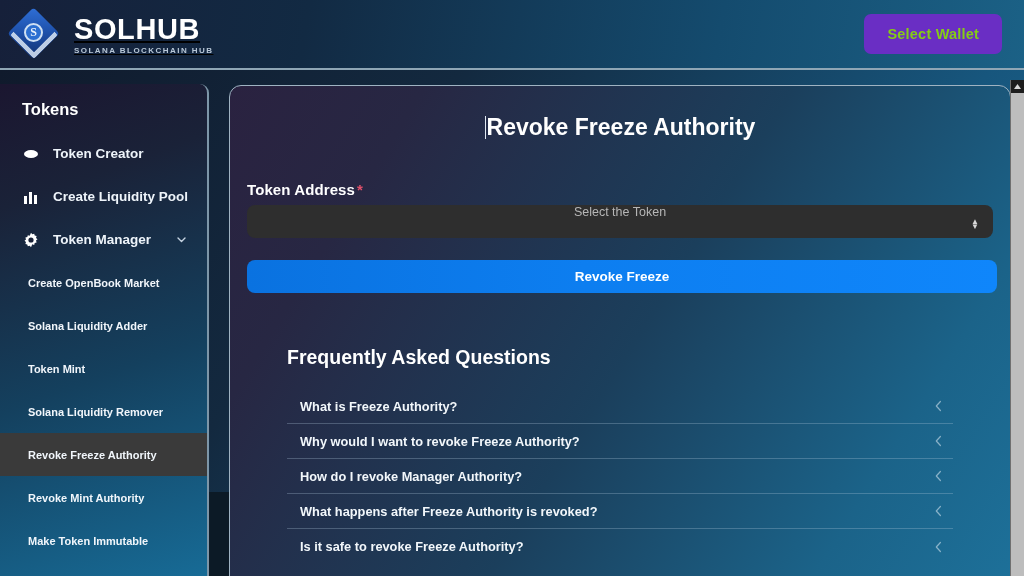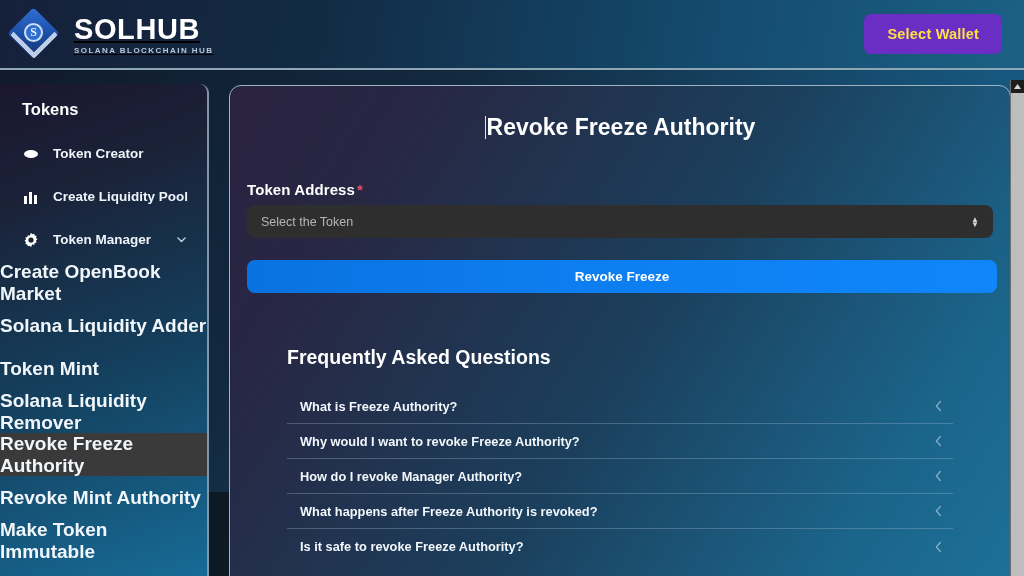--- a/index.html
+++ b/index.html
@@ -79,21 +79,21 @@
   }
   .brand-sub {
     font-size: 8px;
     font-weight: bold;
     color: #b9c8d8;
     letter-spacing: 1.45px;
     margin-top: 3px;
   }
   #wallet-btn {
     background: #6a2ec4;
-    color: #fde047;
+    color: #84cc16;
     border: none;
     border-radius: 7px;
     font-size: 14.5px;
     font-weight: bold;
     padding: 12px 23px;
     cursor: pointer;
     font-family: "Liberation Sans", sans-serif;
     letter-spacing: .2px;
   }
 
@@ -143,22 +143,23 @@
     justify-content: center;
     color: #ffffff;
   }
   .nav-ico svg { display: block; }
   .chev-right { margin-left: auto; margin-right: 20px; color: #c6d4e2; display: flex; }
 
   .sub-item {
     display: flex;
     align-items: center;
     height: 43px;
+    padding-left: 28px;
     color: #f1f6fb;
-    font-size: 19px;
+    font-size: 11px;
     font-weight: bold;
     cursor: pointer;
   }
   .sub-item.active { background: #3a3a3a; }
 
   
   #main-panel {
     position: absolute;
     left: 229px; top: 15px;
     width: 782px; height: 492px;
@@ -196,20 +197,21 @@
   .select-box {
     height: 33px;
     background: #2e2e2e;
     border-radius: 8px;
     display: flex;
     align-items: center;
     padding: 0 14px;
     color: #b6b6b6;
     font-size: 12.5px;
     cursor: pointer;
+    flex-direction: column;
   }
   .select-caret {
     margin-left: auto;
     display: flex;
     flex-direction: column;
     align-items: center;
     color: #d8d8d8;
     line-height: 5px;
   }
   .select-caret span { font-size: 8px; }

